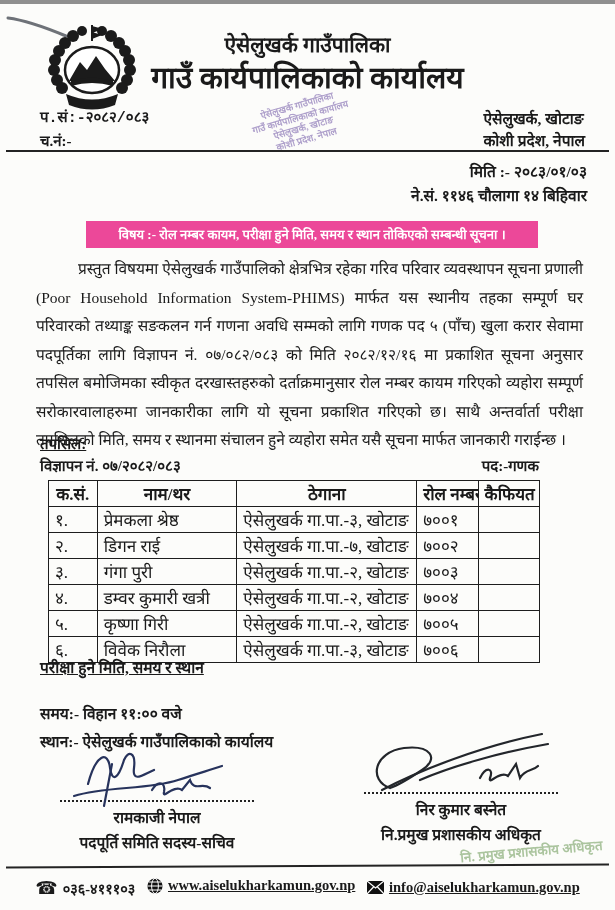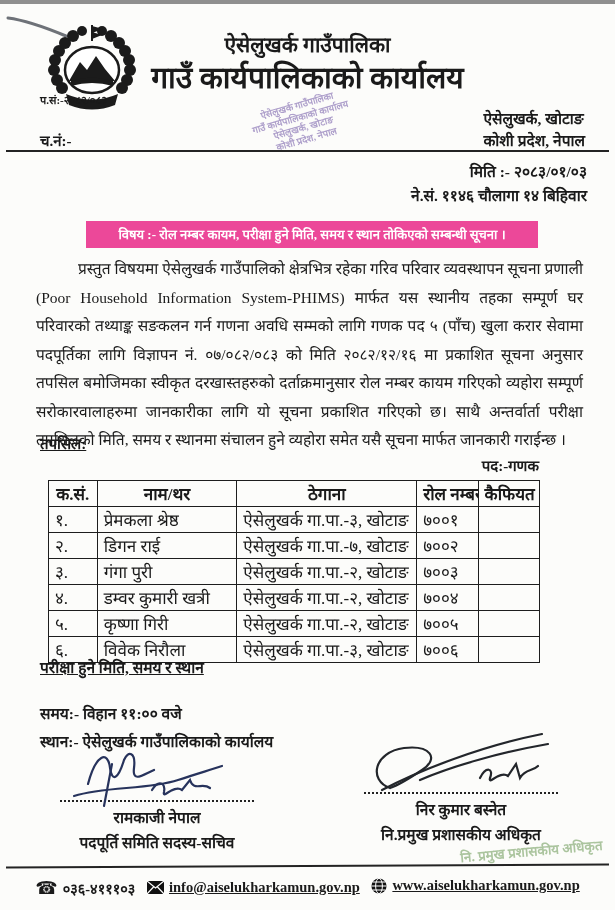--- a/index.html
+++ b/index.html
@@ -8,21 +8,21 @@
     background:#fcfcfa; color:#1a1a1a; overflow:hidden;
     font-family:"Liberation Serif", serif;
   }
   
   .pen-mark { position:absolute; left:2px; top:4px; }
   .emblem { position:absolute; left:42px; top:16px; }
   .org-name { position:absolute; left:0; right:0; top:26px; text-align:center;
     font-size:21px; font-weight:bold; }
   .office-name { position:absolute; left:0; right:0; top:52px; text-align:center;
     font-size:30px; font-weight:bold; }
-  .ref-no  { position:absolute; left:40px; top:88px; font-size:11px; font-weight:bold; }
+  .ref-no  { position:absolute; left:40px; top:102px; font-size:15px; font-weight:bold;font-family:Liberation Mono, monospace; }
   .dis-no  { position:absolute; left:40px; top:126px; font-size:15px; font-weight:bold; }
   .addr-block { position:absolute; right:30px; top:104px; font-size:15.5px;
     font-weight:bold; line-height:22px; text-align:left; }
   .stamp-center { position:absolute; left:237px; top:90px; width:130px;
     transform:rotate(-16deg); color:#6f55a5; opacity:.55; font-size:9.5px;
     font-weight:bold; text-align:center; line-height:11.5px; pointer-events:none; }
   .stamp-center .stamp-ring { display:inline-block; padding:6px 4px;
     border-radius:50%; }
   .hr1 { position:absolute; left:6px; right:6px; top:146px; border-top:2px solid #232323; }
   .date-block { position:absolute; right:28px; top:156px; text-align:right;
@@ -132,20 +132,21 @@
   <div class="date-block">
     <div>मिति :- २०८३/०१/०३</div>
     <div>ने.सं. ११४६ चौलागा १४ बिहिवार</div>
   </div>
 
   <div class="subject-bar">विषय :- रोल नम्बर कायम, परीक्षा हुने मिति, समय र स्थान तोकिएको सम्बन्धी सूचना ।</div>
 
   <div class="para">प्रस्तुत विषयमा ऐसेलुखर्क गाउँपालिको क्षेत्रभित्र रहेका गरिव परिवार व्यवस्थापन सूचना प्रणाली (Poor Household Information System-PHIMS) मार्फत यस स्थानीय तहका सम्पूर्ण घर परिवारको तथ्याङ्क सङकलन गर्न गणना अवधि सम्मको लागि गणक पद ५ (पाँच) खुला करार सेवामा पदपूर्तिका लागि विज्ञापन नं. ०७/०८२/०८३ को मिति २०८२/१२/१६ मा प्रकाशित सूचना अनुसार तपसिल बमोजिमका स्वीकृत दरखास्तहरुको दर्ताक्रमानुसार रोल नम्बर कायम गरिएको व्यहोरा सम्पूर्ण सरोकारवालाहरुमा जानकारीका लागि यो सूचना प्रकाशित गरिएको छ। साथै अन्तर्वार्ता परीक्षा तपशिलको मिति, समय र स्थानमा संचालन हुने व्यहोरा समेत यसै सूचना मार्फत जानकारी गराईन्छ ।</div>
 
   <div class="tapasil-head">तपसिल:</div>
+  <div class="advert-line">विज्ञापन नं. ०७/२०८२/०८३</div>
   <div class="post-line">पद:-गणक</div>
 
   <table class="roster">
     <colgroup>
         <col class="col-sn">
         <col class="col-name">
         <col class="col-addr">
         <col class="col-roll">
         <col class="col-rem">
       </colgroup>
@@ -241,31 +242,31 @@
   <div class="green-stamp">नि. प्रमुख प्रशासकीय अधिकृत</div>
 
   <div class="hr2"></div>
 
   <div class="footer">
     <span class="item">
       <span class="phone-glyph">☎</span>
       <span>०३६-४१११०३</span>
     </span>
     <span class="item">
-      <svg width="17" height="13">
-        <rect width="17" height="13" fill="#111"></rect>
-        <path d="M0 0 L8.5 7 L17 0 M0 13 L6.5 6 M17 13 L10.5 6" stroke="#fff" stroke-width="1.2" fill="none"></path>
-      </svg>
-      <span class="link">info@aiselukharkamun.gov.np</span>
-    </span>
-    <span class="item">
       <svg width="16" height="16" viewBox="0 0 16 16">
         <circle cx="8" cy="8" r="7.6" fill="#111"></circle>
         <g stroke="#fff" stroke-width="1" fill="none">
           <ellipse cx="8" cy="8" rx="3.4" ry="7.6"></ellipse>
           <path d="M0.4 8 H15.6 M1.6 4 H14.4 M1.6 12 H14.4"></path>
         </g>
       </svg>
       <span class="link">www.aiselukharkamun.gov.np</span>
     </span>
+    <span class="item">
+      <svg width="17" height="13">
+        <rect width="17" height="13" fill="#111"></rect>
+        <path d="M0 0 L8.5 7 L17 0 M0 13 L6.5 6 M17 13 L10.5 6" stroke="#fff" stroke-width="1.2" fill="none"></path>
+      </svg>
+      <span class="link">info@aiselukharkamun.gov.np</span>
+    </span>
   </div>
 
 </div>
 
 </body></html>

